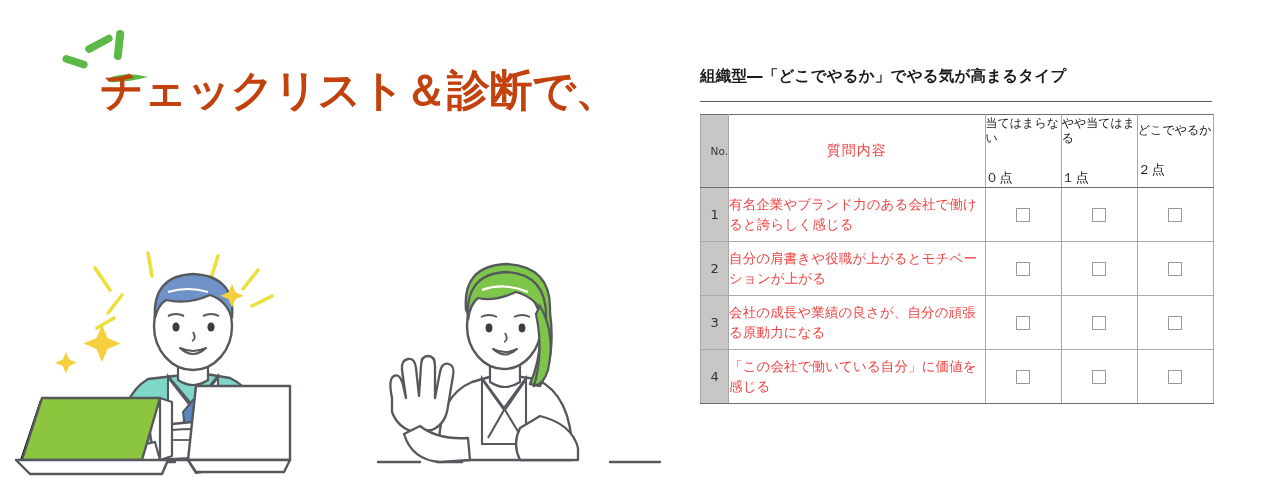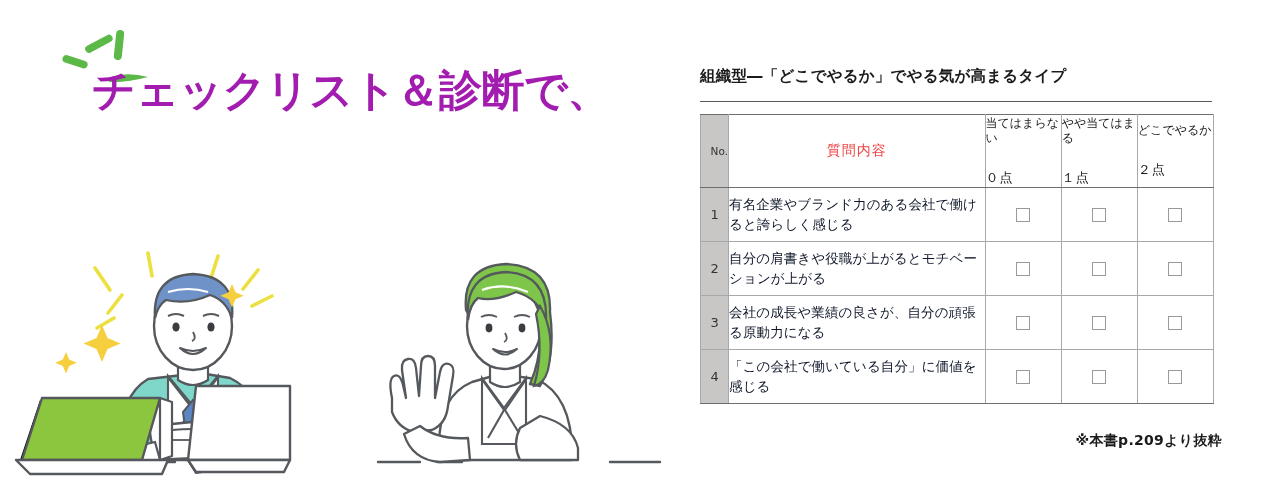--- a/index.html
+++ b/index.html
@@ -41,22 +41,23 @@
     left: 92px;
     top: 62px;
     width: 580px;
   }
   .headline-line {
     font-family: "DejaVu Sans", "Liberation Sans", sans-serif;
     font-weight: 700;
     font-size: 43px;
     line-height: 1.33;
     letter-spacing: -0.5px;
-    color: #a21caf;
+    color: #c2410c;
     white-space: nowrap;
+    margin-left: 8px;
   }
   .headline-line.with-hand {
     display: flex;
     align-items: center;
   }
   .hand-icon {
     display: inline-block;
     margin-left: 16px;
     width: 86px;
     height: 50px;
@@ -164,21 +165,21 @@
     text-align: center;
     font-family: "DejaVu Sans", "Liberation Sans", sans-serif;
     font-size: 13px;
     color: #333;
     border-right: 1px solid #8d8d8d;
   }
   .td-q {
     font-family: "DejaVu Sans", "Liberation Sans", sans-serif;
     font-size: 13.5px;
     line-height: 1.45;
-    color: #0f172a;
+    color: #ef4444;
     padding: 0 6px 0 8px;
     letter-spacing: 0.1px;
   }
   .td-check { text-align: center; }
   .checkbox {
     display: inline-block;
     width: 12px;
     height: 12px;
     border: 1.3px solid #9a9a9a;
     background: #fff;
@@ -399,16 +400,15 @@
         <tr>
           <td class="td-no">4</td>
           <td class="td-q">「この会社で働いている自分」に価値を感じる</td>
           <td class="td-check"><span class="checkbox"></span></td>
           <td class="td-check"><span class="checkbox"></span></td>
           <td class="td-check"><span class="checkbox"></span></td>
         </tr>
       </tbody>
     </table>
 
-    <div class="source-note">※本書p.209より抜粋</div>
   </div>
 
 </div>
 
 </body></html>

